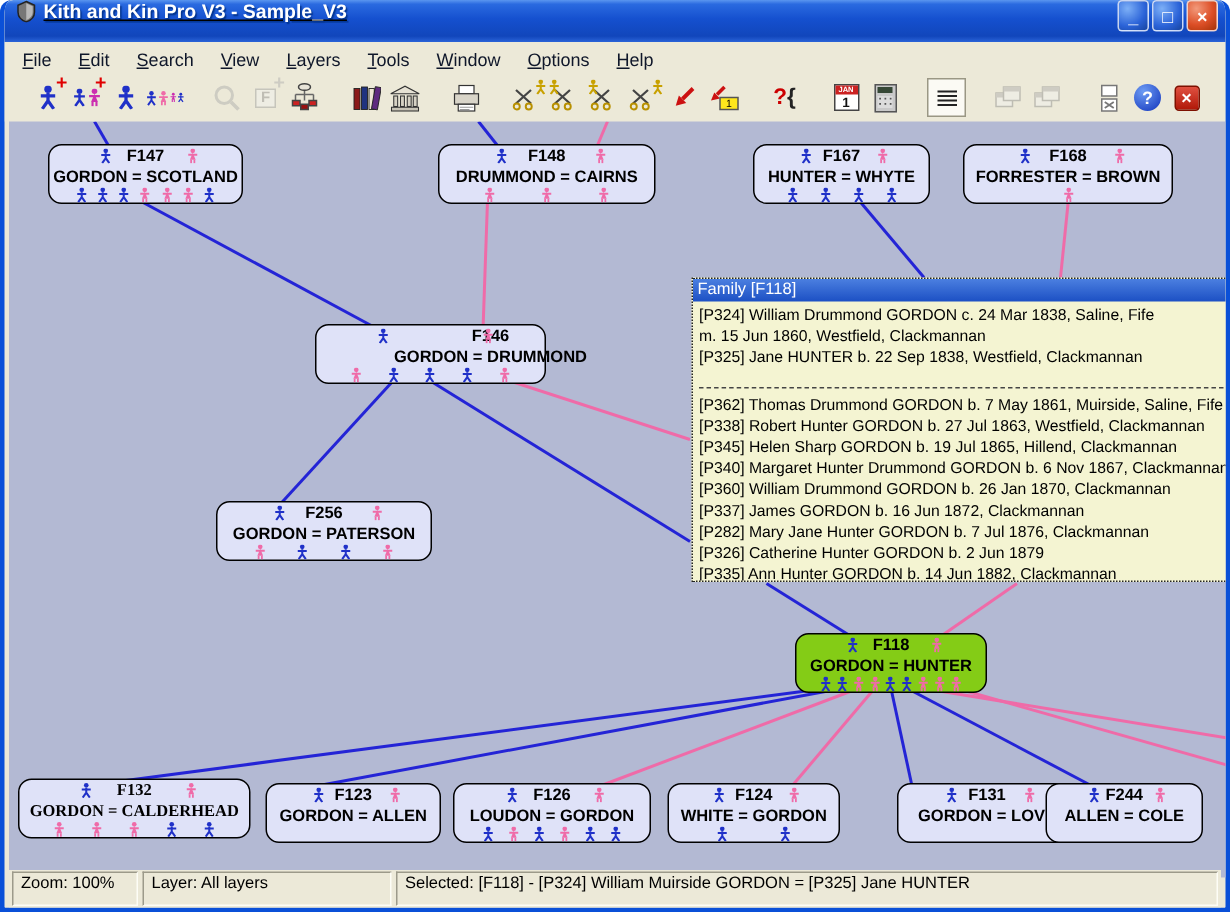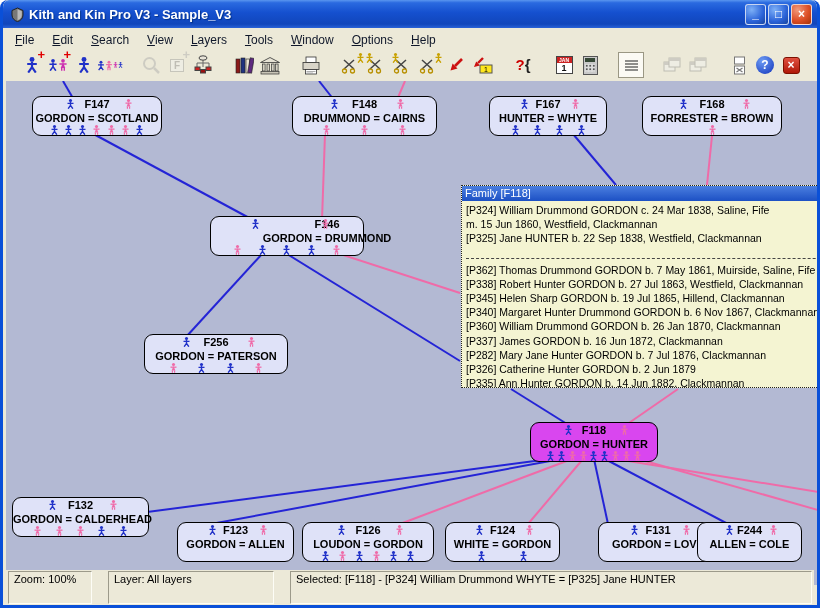--- a/index.html
+++ b/index.html
@@ -1,21 +1,21 @@
 <!DOCTYPE html>
 <html><head>
 <meta charset="utf-8">
 <style>
   html,body{margin:0;padding:0;background:#fff;font-family:"Liberation Sans",sans-serif;}
   .win{position:relative;width:820px;height:608px;box-sizing:border-box;
        border-left:3px solid #0a50d8;border-right:3px solid #0a50d8;border-bottom:3px solid #0a50d8;
        background:#ece9d8;overflow:hidden;border-radius:8px 8px 0 0;}
   
   .titlebar{height:28px;background:linear-gradient(180deg,#5a96ef 0%,#2a6ae0 10%,#1550cf 45%,#1146bb 86%,#2a63d8 100%);
-       border-radius:6px 6px 0 0;display:flex;align-items:center;padding:0 5px;}
+       border-radius:6px 6px 0 0;display:flex;align-items:flex-start;padding:0 5px;text-decoration:underline;}
   .app-ico{margin:0 4px 0 2px;display:flex}
   .title{flex:1;color:#fff;font-weight:bold;font-size:13px;text-shadow:1px 1px 1px #00318a;white-space:nowrap}
   .tbtn{width:21px;height:21px;border-radius:3px;margin-left:2px;border:1px solid rgba(255,255,255,.75);
        color:#fff;font-size:12px;font-weight:bold;display:flex;align-items:center;justify-content:center;box-sizing:border-box}
   .tbtn.b1,.tbtn.b2{background:radial-gradient(circle at 30% 25%,#7db0f7,#2b63d8 60%,#17449f);}
   .tbtn.b3{background:radial-gradient(circle at 30% 25%,#f29a7c,#dd4f27 55%,#a33107);}
   .tbtn span{line-height:10px}
   
   .menubar{height:21px;display:flex;align-items:flex-end;background:#ece9d8;padding-left:3px;font-size:12px;color:#0f172a}
   .menu-item{padding:2px 9px;cursor:default}
@@ -36,35 +36,35 @@
   .calcs{height:4px;background:#364836;margin-bottom:1.5px}
   .calcd{flex:1;background-color:#dcdcdc;background-image:radial-gradient(#555 32%,transparent 36%);background-size:3.5px 3.5px}
   .helpb{width:18px;height:18px;border-radius:50%;background:radial-gradient(circle at 35% 28%,#6d9cf4,#1133bb);
        color:#fff;font-weight:bold;font-size:12px;text-align:center;line-height:18px}
   .exitb{width:17px;height:17px;border-radius:3px;background:linear-gradient(#e05040,#b01808);border:1px solid #7d1000;
        color:#fff;font-weight:bold;font-size:12px;text-align:center;line-height:15px;box-sizing:border-box}
   
   .canvas{position:absolute;left:3px;top:81px;width:814px;height:504px;background:#b3b9d3;overflow:hidden}
   .links{position:absolute;left:0;top:0;z-index:1}
   .fbox{position:absolute;height:40px;background:#dfe2f8;border:1px solid #000;border-radius:9px;box-sizing:border-box;z-index:2}
-  .fbox.sel{background:#d946ef}
+  .fbox.sel{background:#84cc16}
   .fbox .fid{position:absolute;top:1px;width:100%;text-align:center;font-weight:bold;font-size:11px;color:#000}
   .fbox .fname{position:absolute;top:15px;width:100%;text-align:center;font-weight:bold;font-size:11px;white-space:nowrap;color:#000}
   .fbox .dad{position:absolute;top:2px;left:26%}
   .fbox .mom{position:absolute;top:2px;right:22%}
   .fbox .kids{position:absolute;bottom:0;left:14px;right:14px;display:flex;justify-content:space-around;align-items:flex-end}
   .pp{display:block}
   
   .tip{position:absolute;background:#f4f4d2;border:1px dotted #222;box-sizing:border-box;z-index:5;overflow:hidden}
   .tip-h{background:linear-gradient(180deg,#4b7fe0,#1c50c4);color:#fff;padding:1px 3px;font-size:11px;height:15px;box-sizing:border-box;line-height:13px}
   .tip-b{padding:2px 4px 0 4px}
   .tip-line{font-size:10.5px;line-height:14.2px;white-space:nowrap;color:#000}
   .tip-sep{border-top:1px dashed #444;margin:12px 0 4px 0;height:0}
   
-  .statusbar{position:absolute;left:3px;right:3px;bottom:0px;height:35px;background:#ece9d8;display:flex;gap:16px;
+  .statusbar{position:absolute;left:3px;right:3px;bottom:0px;height:25px;background:#ece9d8;display:flex;gap:3px;
        padding:1px 2px;box-sizing:border-box}
   .sp{border:1px solid;border-color:#9c9a8a #fdfdf6 #fdfdf6 #9c9a8a;font-size:11px;padding:1px 5px;
        white-space:nowrap;overflow:hidden;box-sizing:border-box;color:#000}
   .sp1{width:84px}.sp2{width:166px}.sp3{flex:1}
 </style>
 </head>
 <body>
 
 <div class="win">
   <div class="titlebar">
@@ -471,21 +471,21 @@
           <span>
             <svg width="9" height="10" viewBox="0 0 9 11" class="pp">
               <circle cx="4.5" cy="1.7" r="1.7" fill="#ef6ba8"></circle>
               <path d="M1.2 4.6 H7.8" stroke="#ef6ba8" stroke-width="1.4"></path>
               <path d="M4.5 3.2 L2.4 8.3 H6.6 Z" fill="#ef6ba8"></path>
               <path d="M3.3 8.3 V10.8 M5.7 8.3 V10.8" stroke="#ef6ba8" stroke-width="1.3"></path>
             </svg>
           </span>
         </div>
       </div>
-      <div class="fbox" style="left: 483px; top: 15px; width: 118px;">
+      <div class="fbox" style="left: 496px; top: 15px; width: 118px;">
         <span class="dad">
           <svg width="9" height="10" viewBox="0 0 9 11" class="pp">
             <circle cx="4.5" cy="1.7" r="1.7" fill="#2031c8"></circle>
             <path d="M4.5 3.4 V7.2 M1.2 4.8 H7.8 M4.5 7 L1.9 10.7 M4.5 7 L7.1 10.7" stroke="#2031c8" stroke-width="1.5" fill="none"></path>
           </svg>
         </span>
         <span class="fid">F167</span>
         <span class="mom">
           <svg width="9" height="10" viewBox="0 0 9 11" class="pp">
             <circle cx="4.5" cy="1.7" r="1.7" fill="#ef6ba8"></circle>
@@ -729,21 +729,21 @@
           <span>
             <svg width="9" height="10" viewBox="0 0 9 11" class="pp">
               <circle cx="4.5" cy="1.7" r="1.7" fill="#ef6ba8"></circle>
               <path d="M1.2 4.6 H7.8" stroke="#ef6ba8" stroke-width="1.4"></path>
               <path d="M4.5 3.2 L2.4 8.3 H6.6 Z" fill="#ef6ba8"></path>
               <path d="M3.3 8.3 V10.8 M5.7 8.3 V10.8" stroke="#ef6ba8" stroke-width="1.3"></path>
             </svg>
           </span>
         </div>
       </div>
-      <div class="fbox" style="left: 6px; top: 416px; width: 137px;">
+      <div class="fbox" style="left: 6px; top: 438px; width: 155px; font-family: Liberation Serif, serif;">
         <span class="dad">
           <svg width="9" height="10" viewBox="0 0 9 11" class="pp">
             <circle cx="4.5" cy="1.7" r="1.7" fill="#2031c8"></circle>
             <path d="M4.5 3.4 V7.2 M1.2 4.8 H7.8 M4.5 7 L1.9 10.7 M4.5 7 L7.1 10.7" stroke="#2031c8" stroke-width="1.5" fill="none"></path>
           </svg>
         </span>
         <span class="fid">F132</span>
         <span class="mom">
           <svg width="9" height="10" viewBox="0 0 9 11" class="pp">
             <circle cx="4.5" cy="1.7" r="1.7" fill="#ef6ba8"></circle>
@@ -939,15 +939,15 @@
           </svg>
         </span>
         <div class="fname">ALLEN = COLE</div>
         <div class="kids"></div>
       </div>
     </div>
 
   <div class="statusbar">
     <span class="sp sp1">Zoom: 100%</span>
     <span class="sp sp2">Layer: All layers</span>
-    <span class="sp sp3">Selected: [F118] - [P324] William Drummond WHYTE = [P325] Jane HUNTER</span>
+    <span class="sp sp3">Selected: [F118] - [P324] William Muirside GORDON = [P325] Jane HUNTER</span>
   </div>
 </div>
 
 </body></html>

